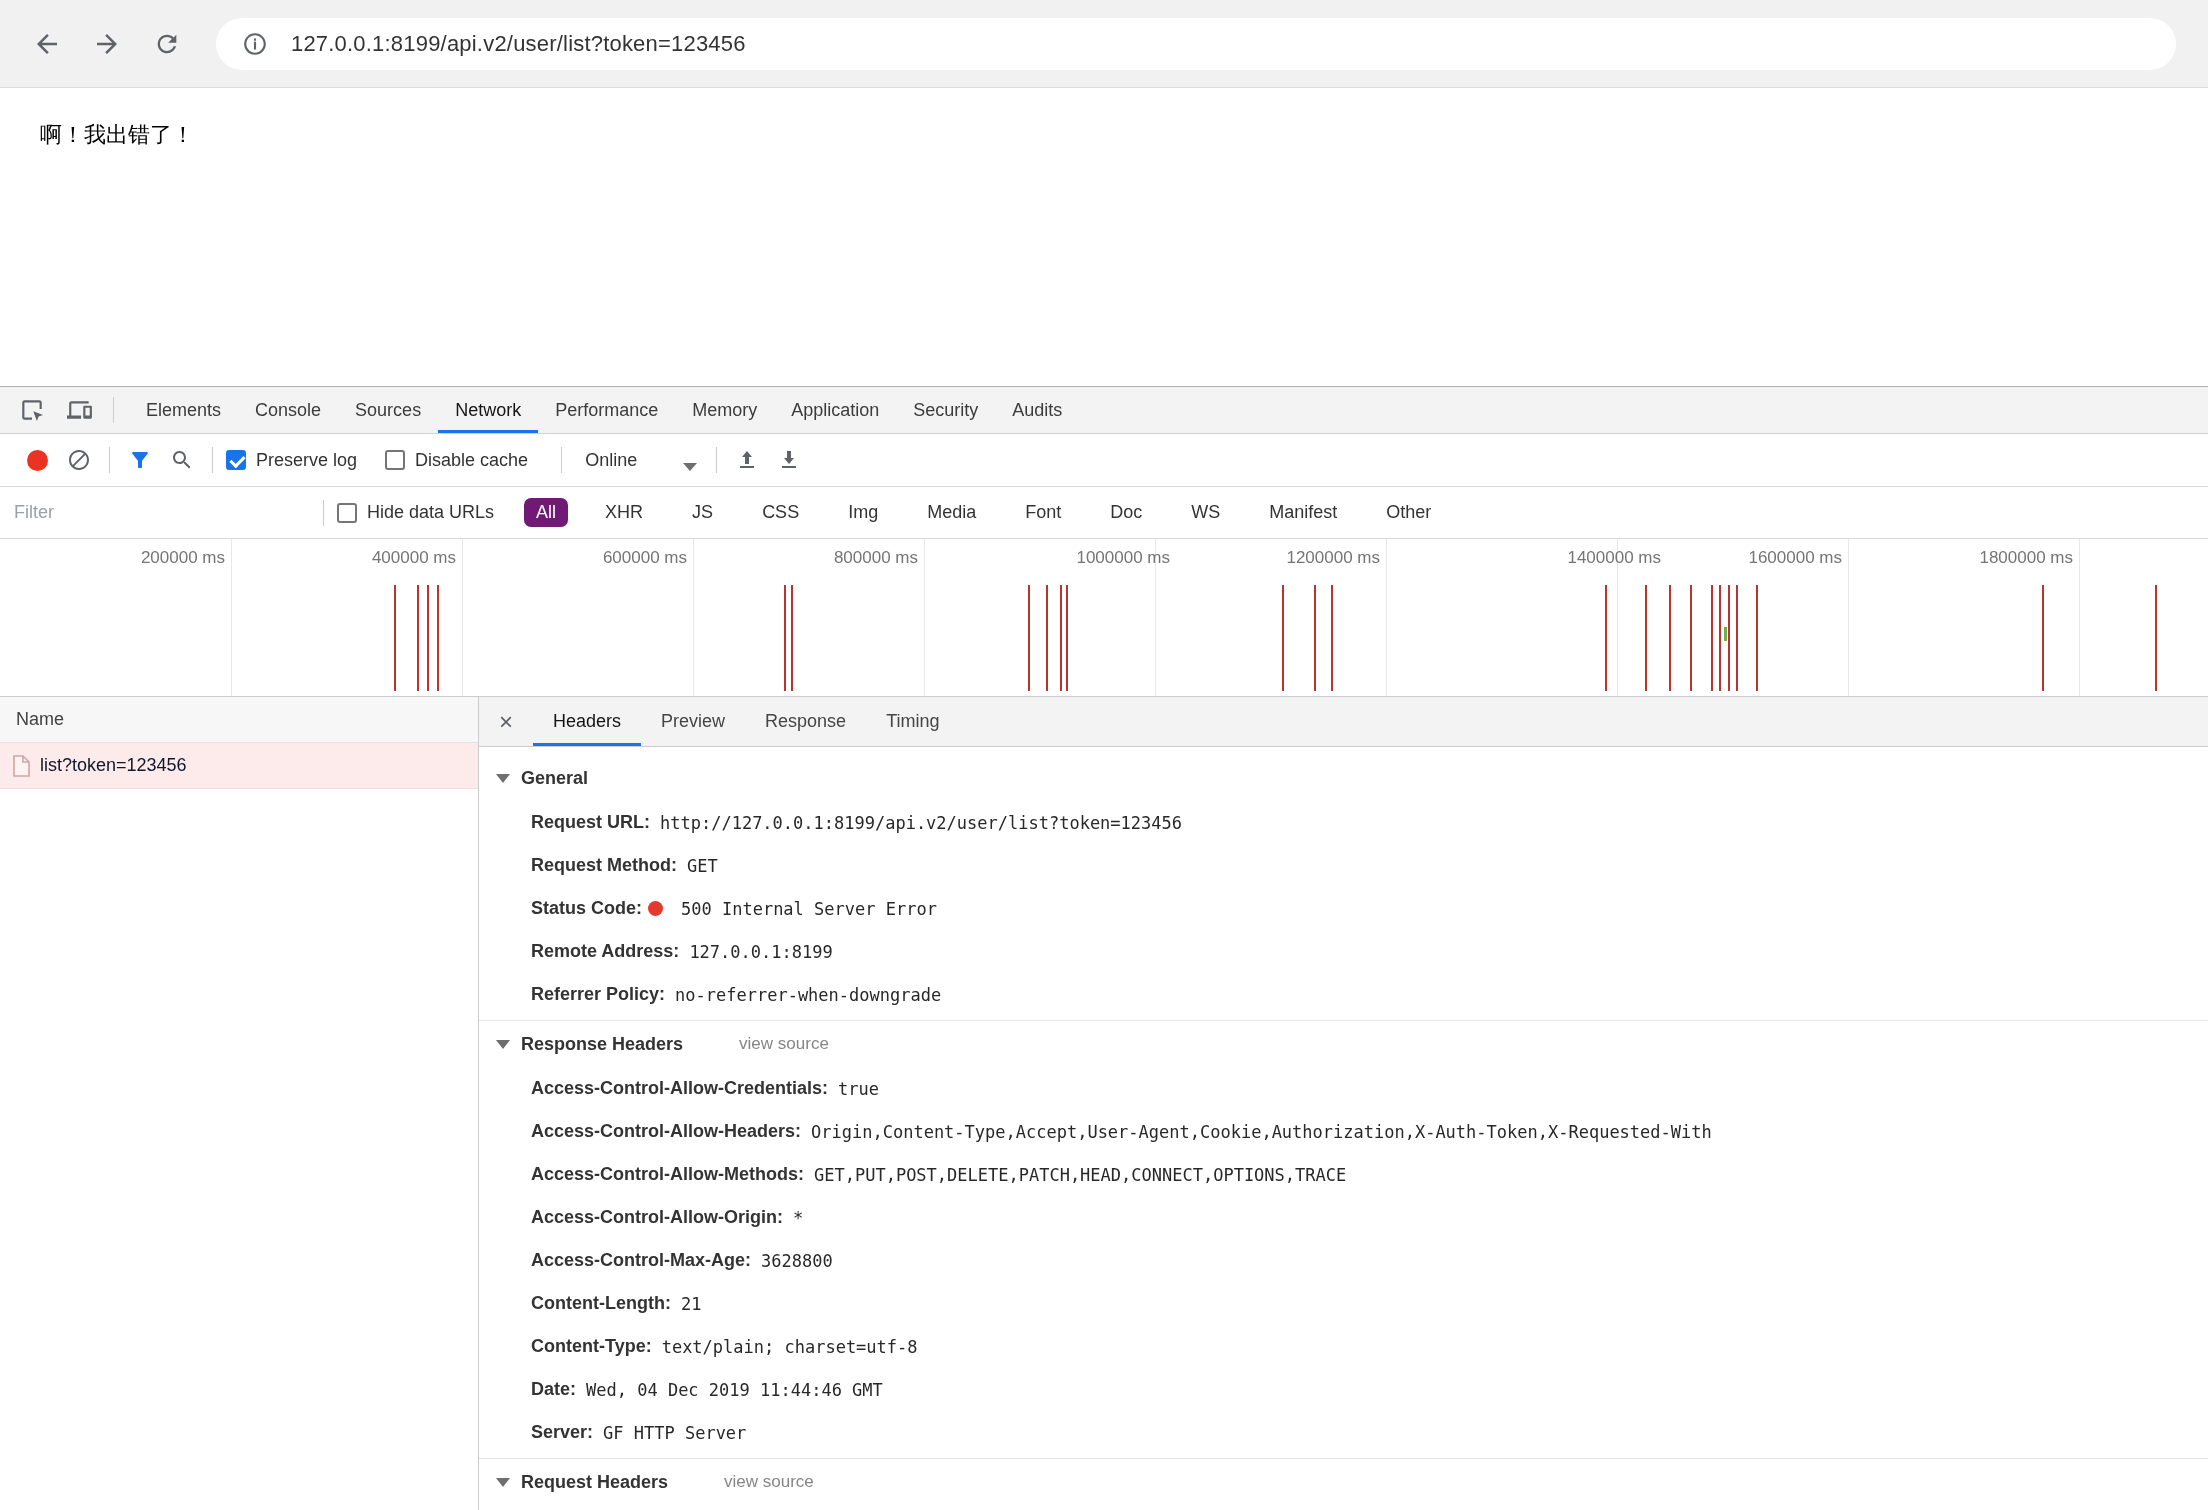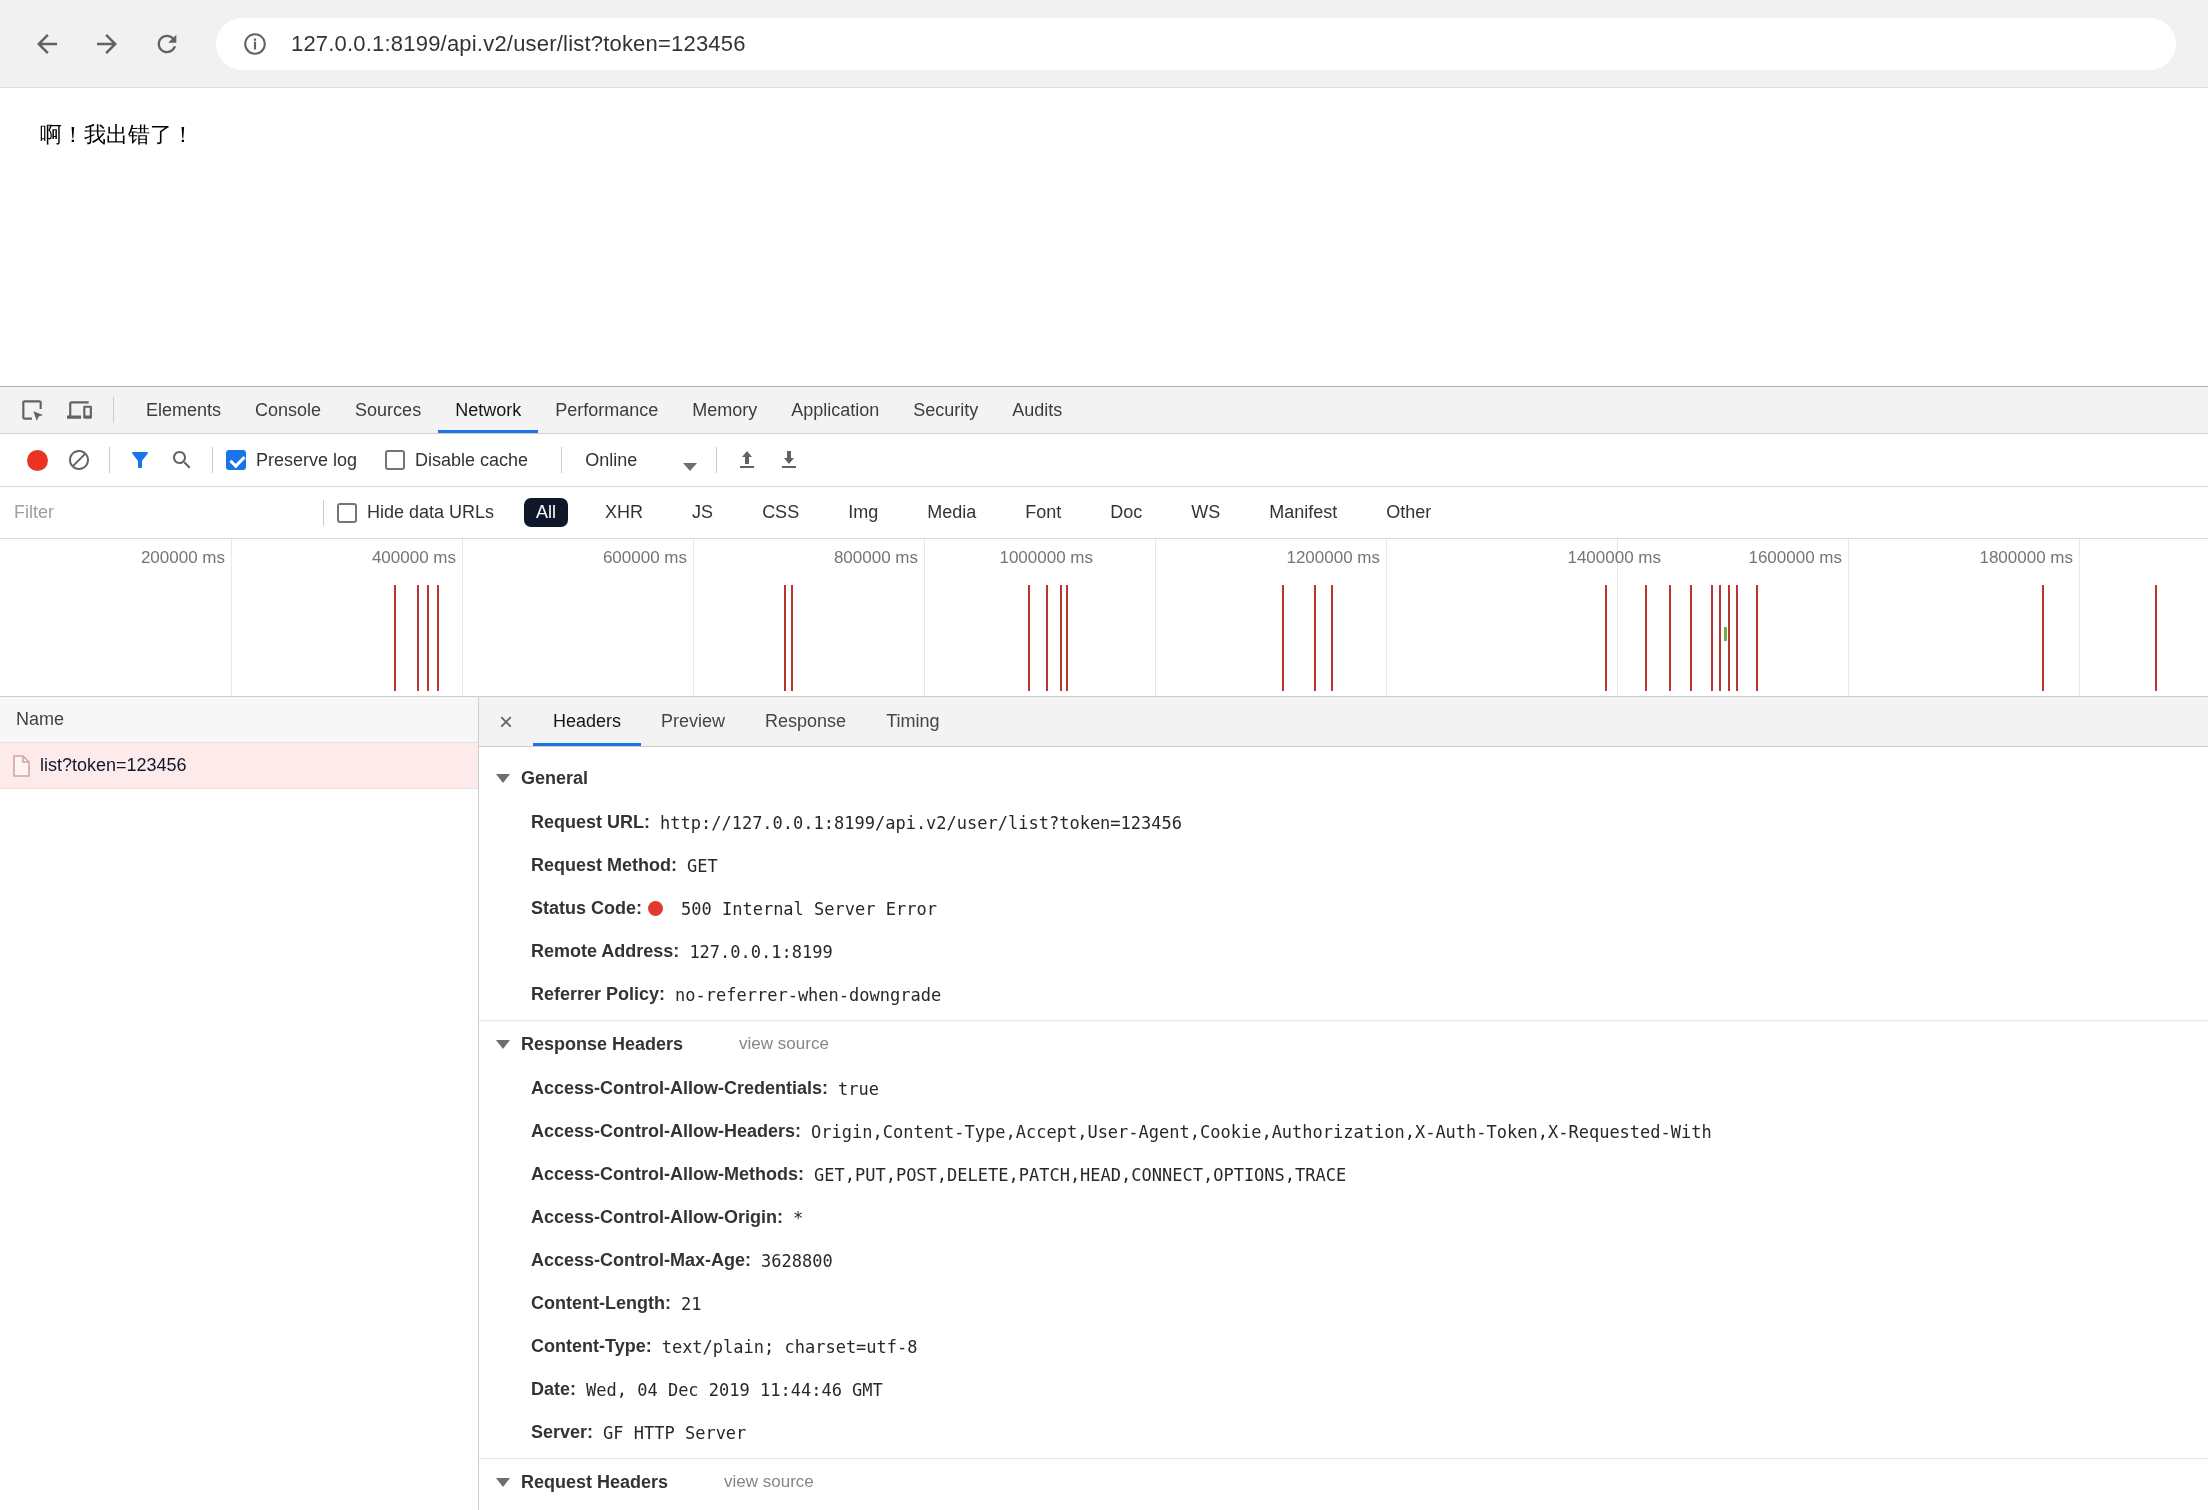--- a/index.html
+++ b/index.html
@@ -50,21 +50,21 @@
            border-top:8px solid #6e6e6e; margin-left:46px; }
 
   
   .filter-row { height:52px; flex:none; background:#fff; border-bottom:1px solid #dadada;
                 display:flex; align-items:center; padding-left:14px; }
   .filter-input { width:300px; border:none; outline:none; font-size:18px; color:#333; background:transparent;
                   font-family:"Liberation Sans",sans-serif; }
   .filter-input::placeholder { color:#9aa0a6; }
   .type-filters { display:flex; align-items:center; margin-left:6px; }
   .pill { font-size:18px; color:#333; margin-right:25px; padding:4px 12px; border-radius:7px; white-space:nowrap; }
-  .pill.active { background:#0f172a; color:#fff; }
+  .pill.active { background:#701a75; color:#fff; }
 
   
   .timeline { height:158px; flex:none; position:relative; background:#fff; border-bottom:1px solid #ccc; overflow:hidden; }
   .tl-grid { position:absolute; top:0; bottom:0; width:1px; background:#e8e8e8; }
   .tl-label { position:absolute; top:9px; width:176px; text-align:right; font-size:17px; color:#757575;
               pointer-events:none; white-space:nowrap; }
   .tl-mark { position:absolute; top:46px; bottom:5px; width:2px; }
   .tl-load { position:absolute; top:88px; height:14px; width:3px; }
 
   
@@ -238,21 +238,21 @@
     <div class="timeline" id="timeline">
         <div class="tl-grid" style="left: 231px;"></div>
         <div class="tl-label" style="left: 49px;">200000 ms</div>
         <div class="tl-grid" style="left: 462px;"></div>
         <div class="tl-label" style="left: 280px;">400000 ms</div>
         <div class="tl-grid" style="left: 693px;"></div>
         <div class="tl-label" style="left: 511px;">600000 ms</div>
         <div class="tl-grid" style="left: 924px;"></div>
         <div class="tl-label" style="left: 742px;">800000 ms</div>
         <div class="tl-grid" style="left: 1155px;"></div>
-        <div class="tl-label" style="left: 917px;">1000000 ms</div>
+        <div class="tl-label" style="left: 994px;">1000000 ms</div>
         <div class="tl-grid" style="left: 1386px;"></div>
         <div class="tl-label" style="left: 1204px;">1200000 ms</div>
         <div class="tl-grid" style="left: 1617px;"></div>
         <div class="tl-label" style="left: 1485px;">1400000 ms</div>
         <div class="tl-grid" style="left: 1848px;"></div>
         <div class="tl-label" style="left: 1666px;">1600000 ms</div>
         <div class="tl-grid" style="left: 2079px;"></div>
         <div class="tl-label" style="left: 1897px;">1800000 ms</div>
         <div class="tl-label" style="left: 2128px;">2000000 ms</div>
         <div class="tl-mark" style="left: 17.86%; background: rgb(184, 52, 46);"></div>

